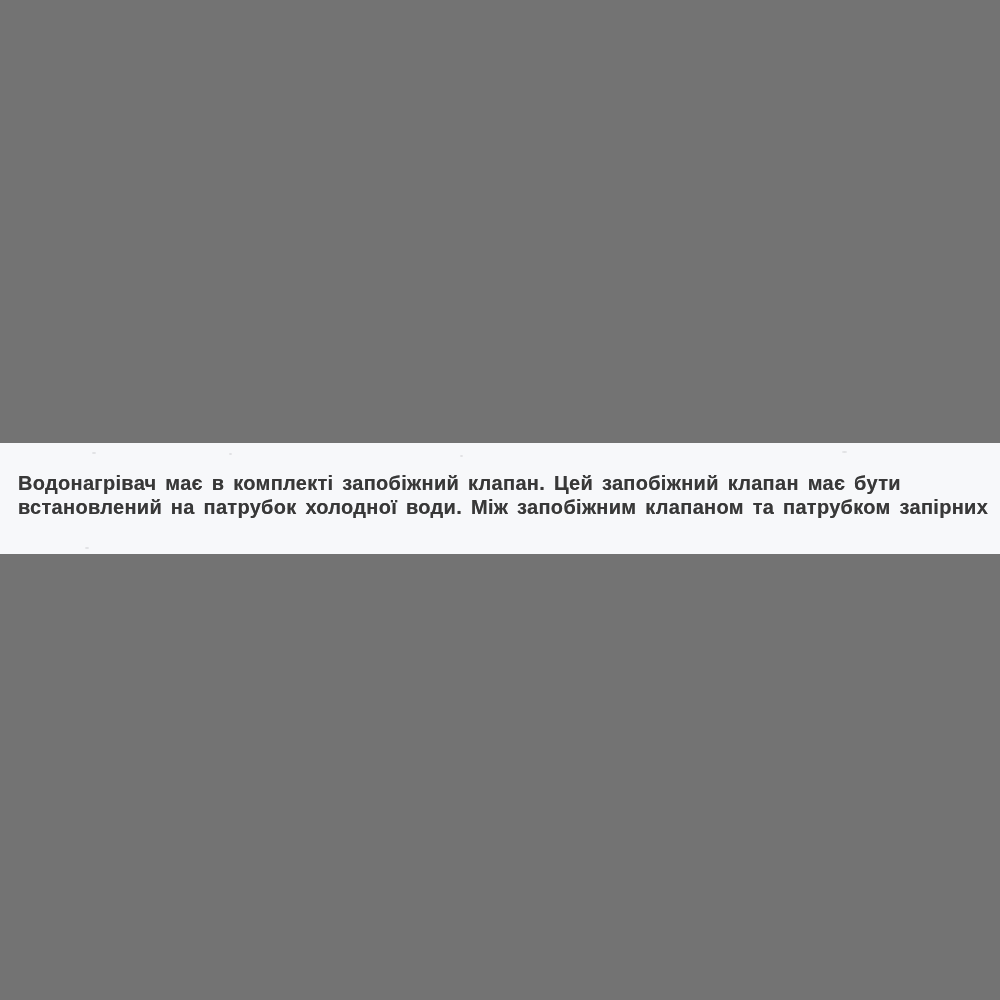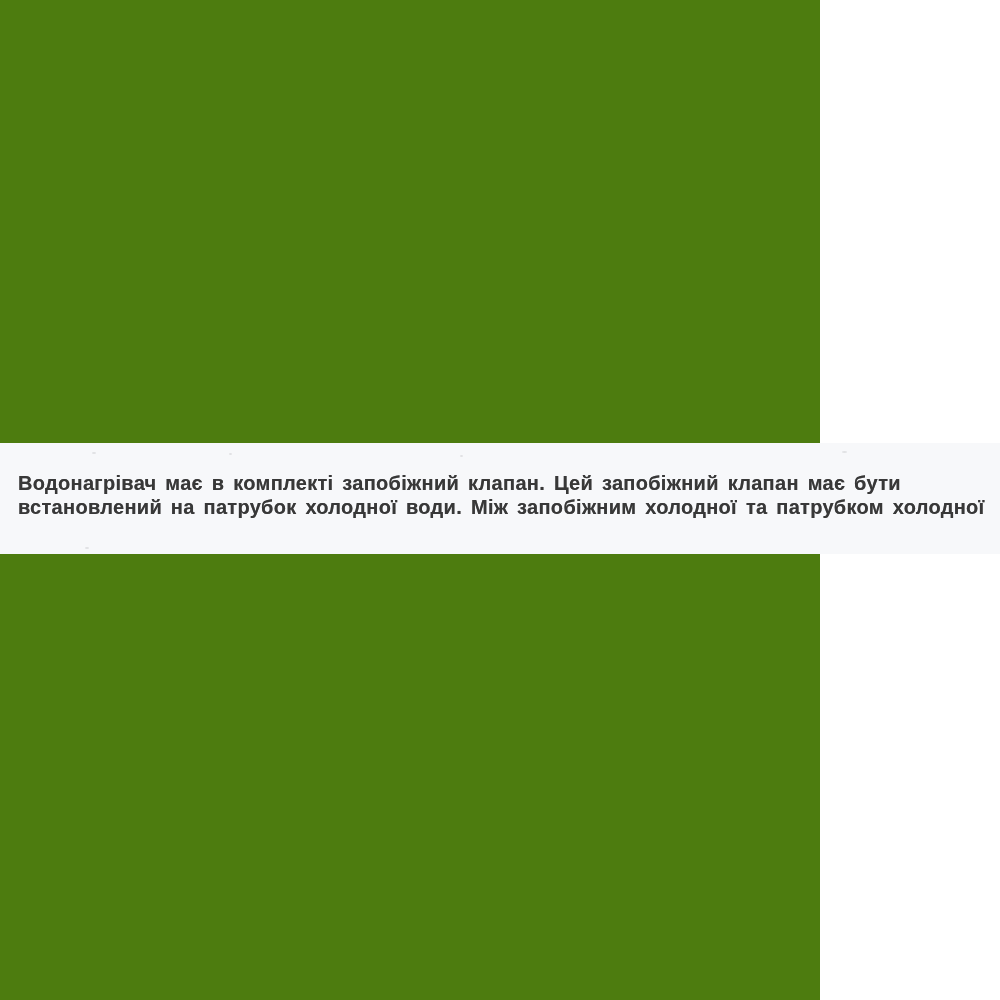--- a/index.html
+++ b/index.html
@@ -6,23 +6,23 @@
     margin: 0;
     padding: 0;
     width: 1000px;
     height: 1000px;
     background: #ffffff;
     overflow: hidden;
     font-family: "Liberation Sans", "DejaVu Sans", sans-serif;
   }
   .page {
     position: relative;
-    width: 820px;
+    width: 1000px;
     height: 1000px;
-    background: #4d7c0f;
+    background: #737373;
   }
   
   .scan-band {
     position: absolute;
     left: 0;
     top: 443px;
     width: 1000px;
     height: 111px;
     background: #f7f8fa;
     overflow: visible;
@@ -61,16 +61,16 @@
 
 <div class="page">
   <div class="scan-band">
     <span class="speck s1"></span>
     <span class="speck s2"></span>
     <span class="speck s3"></span>
     <span class="speck s4"></span>
     <span class="speck s5"></span>
     <div class="text-block">
       <p class="line">Водонагрівач має в комплекті запобіжний клапан. Цей запобіжний клапан має бути</p>
-      <p class="line">встановлений на патрубок холодної води. Між запобіжним холодної та патрубком холодної</p>
+      <p class="line">встановлений на патрубок холодної води. Між запобіжним клапаном та патрубком запірних</p>
     </div>
   </div>
 </div>
 
 </body></html>

